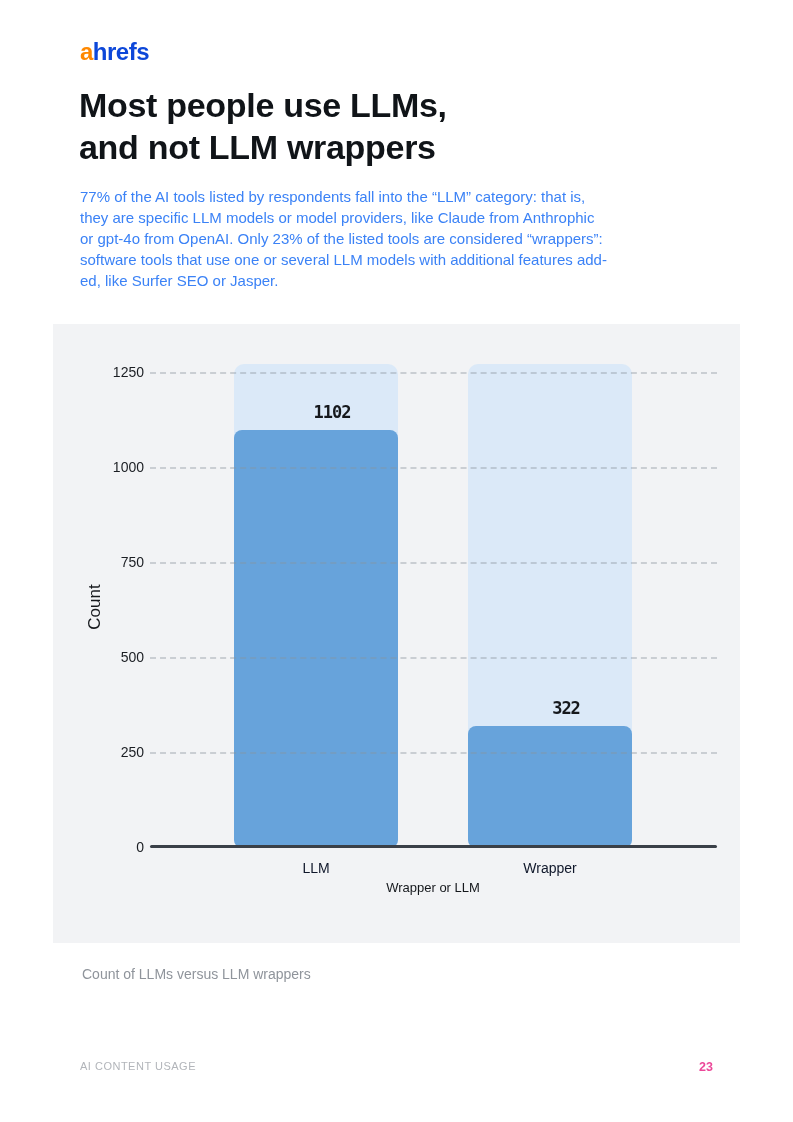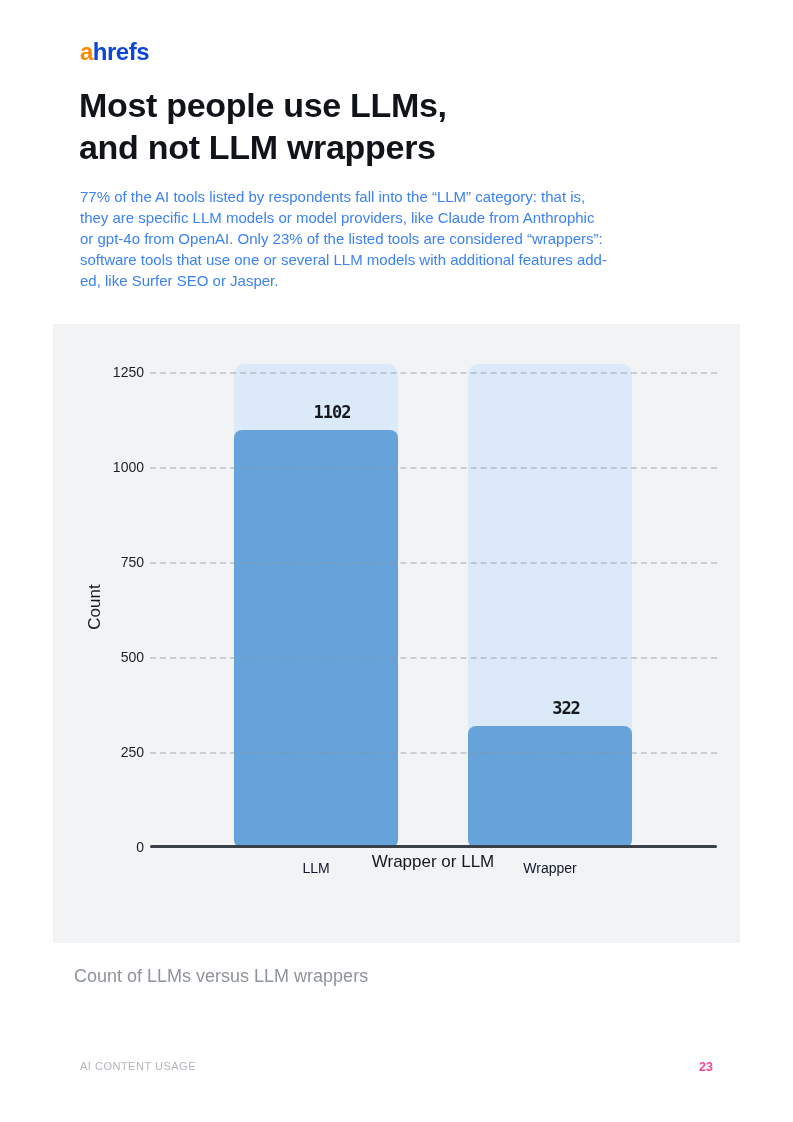--- a/index.html
+++ b/index.html
@@ -79,28 +79,28 @@
     position: absolute; top: 536px; width: 164px;
     text-align: center; font-size: 14px; color: #0f172a;
     z-index: 5;
   }
   .y-axis-title {
     position: absolute; left: 42px; top: 283px;
     transform: translate(-50%, -50%) rotate(-90deg);
     font-size: 17px; color: #15181c; white-space: nowrap;
   }
   .x-axis-title {
-    position: absolute; left: 380px; top: 528px;
+    position: absolute; left: 380px; top: 556px;
     transform: translateX(-50%);
-    font-size: 17px; color: #15181c; white-space: nowrap;
+    font-size: 13px; color: #15181c; white-space: nowrap;
   }
 
   .chart-caption {
-    position: absolute; left: 74px; top: 966px;
-    font-size: 18px; color: #8f949b;
+    position: absolute; left: 82px; top: 966px;
+    font-size: 14px; color: #8f949b;
   }
 
   .page-footer {
     position: absolute; left: 80px; top: 1060px; width: 633px;
     display: flex; justify-content: space-between; align-items: flex-start;
   }
   .footer-section { font-size: 11px; letter-spacing: 0.5px; color: #b2b5ba; }
   .footer-page-number { font-size: 12.5px; font-weight: bold; color: #ec4899; }
 </style>
 </head>

